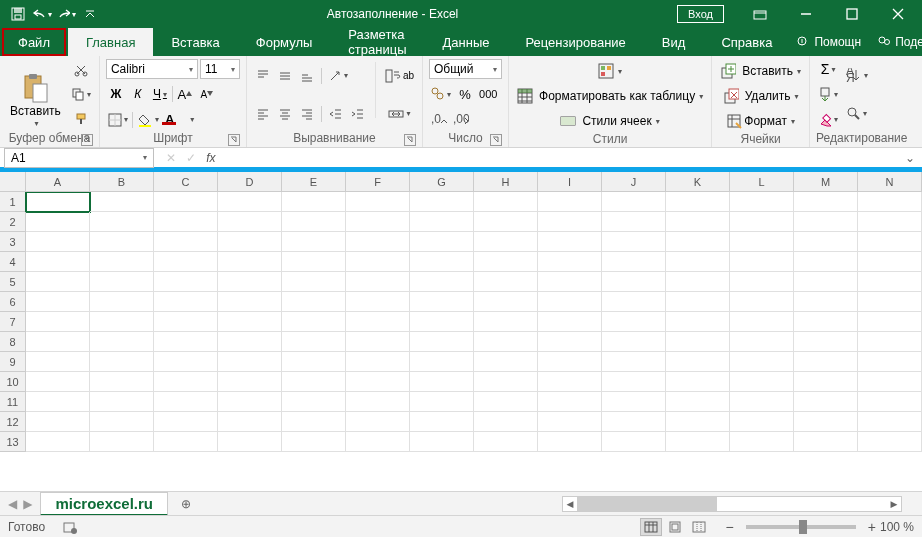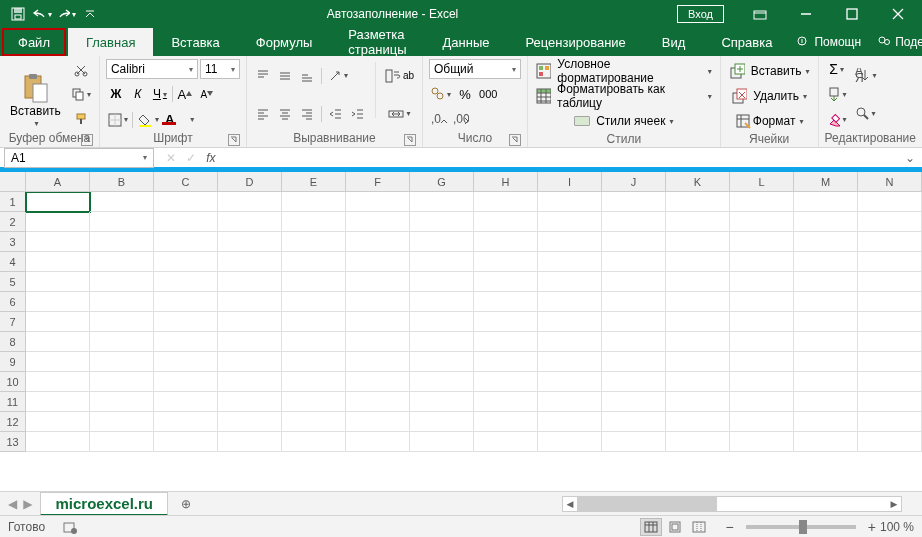--- a/index.html
+++ b/index.html
@@ -335,21 +335,21 @@
     <div class="lbl"><span>Выравнивание</span><div class="dlaunch">
           <svg width="8" height="8">
             <path d="M1 1 h5 v5 M6 6 L2 2" stroke="#777" fill="none"></path>
           </svg>
         </div></div>
   </div>
 
   <div class="group">
     <div class="body">
       <div class="col" style="gap:3px">
-        <div class="combo" style="width:92px">
+        <div class="combo" style="width:73px">
             <span>Общий</span>
             <span class="dd">▾</span>
           </div>
         <div class="row">
           <div class="smbtn">
               <svg width="14" height="14">
                 <circle cx="4" cy="4" r="3" fill="none" stroke="#a07833"></circle>
                 <circle cx="9" cy="9" r="3" fill="none" stroke="#a07833"></circle>
               </svg>
               <span class="dropdown-arrow">▾</span>
@@ -383,21 +383,20 @@
   <div class="group">
     <div class="body">
       <div class="col" style="gap:3px;justify-content:flex-start;padding-top:2px">
         <div class="row smbtn" style="width:auto;height:22px">
             <svg width="16" height="16">
               <rect x="1" y="1" width="14" height="14" fill="none" stroke="#555"></rect>
               <rect x="3" y="3" width="4" height="4" fill="#7bb661"></rect>
               <rect x="9" y="3" width="4" height="4" fill="#e8a33d"></rect>
               <rect x="3" y="9" width="4" height="4" fill="#d95b5b"></rect>
             </svg>
-            <span style="margin-left:4px">Условное форматирование</span>
             <span class="dropdown-arrow">▾</span>
           </div>
         <div class="row smbtn" style="width:auto;height:22px">
             <svg width="16" height="16">
               <rect x="1" y="1" width="14" height="14" fill="none" stroke="#555"></rect>
               <path d="M1 5 H15 M1 9 H15 M1 13 H15 M5 1 V15 M10 1 V15" stroke="#555"></path>
               <rect x="1" y="1" width="14" height="4" fill="#4a8b3a" opacity="0.6"></rect>
             </svg>
             <span style="margin-left:4px">Форматировать как таблицу</span>
             <span class="dropdown-arrow">▾</span>

